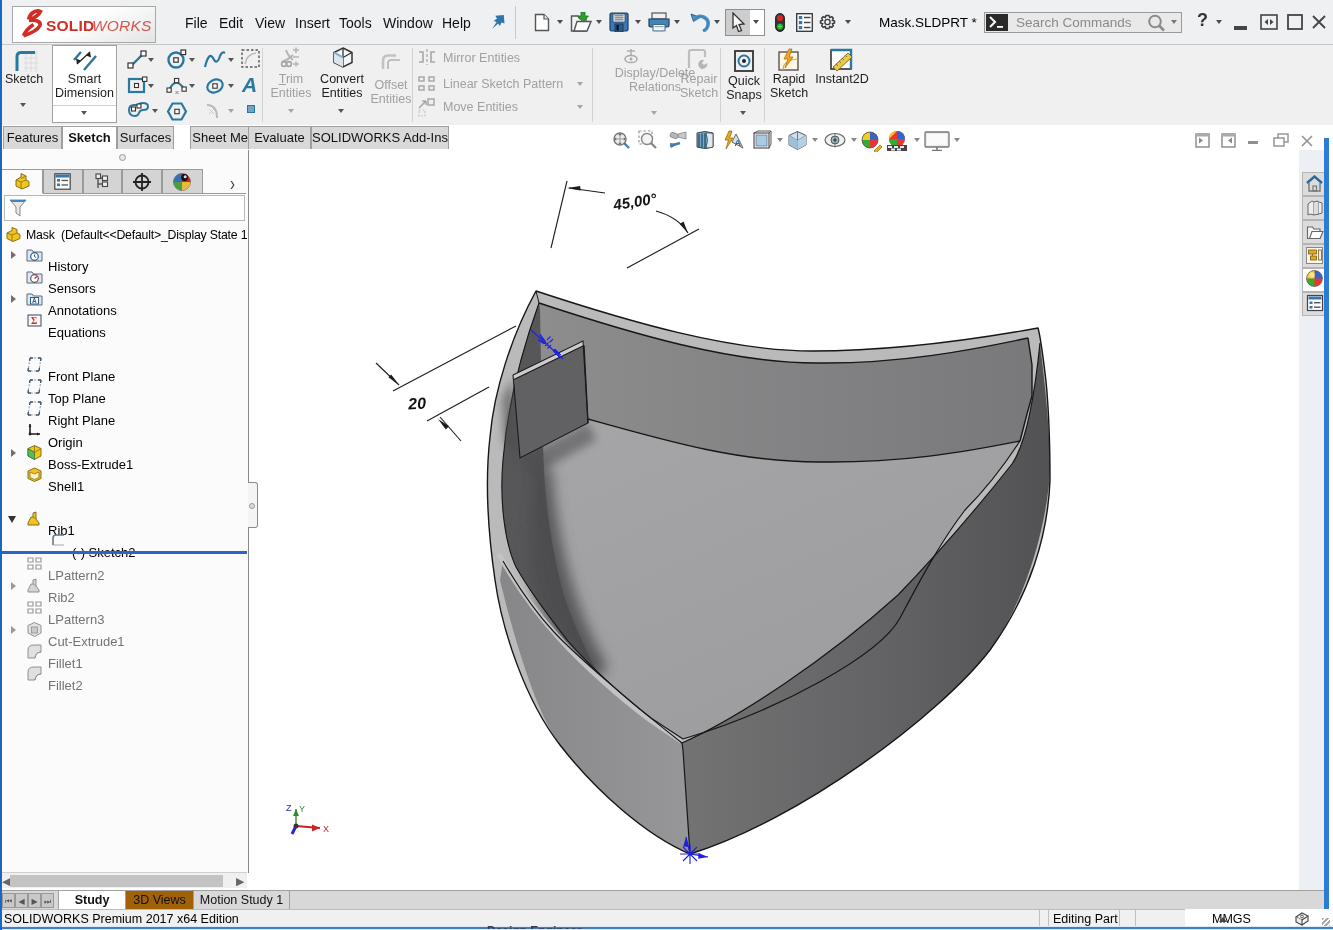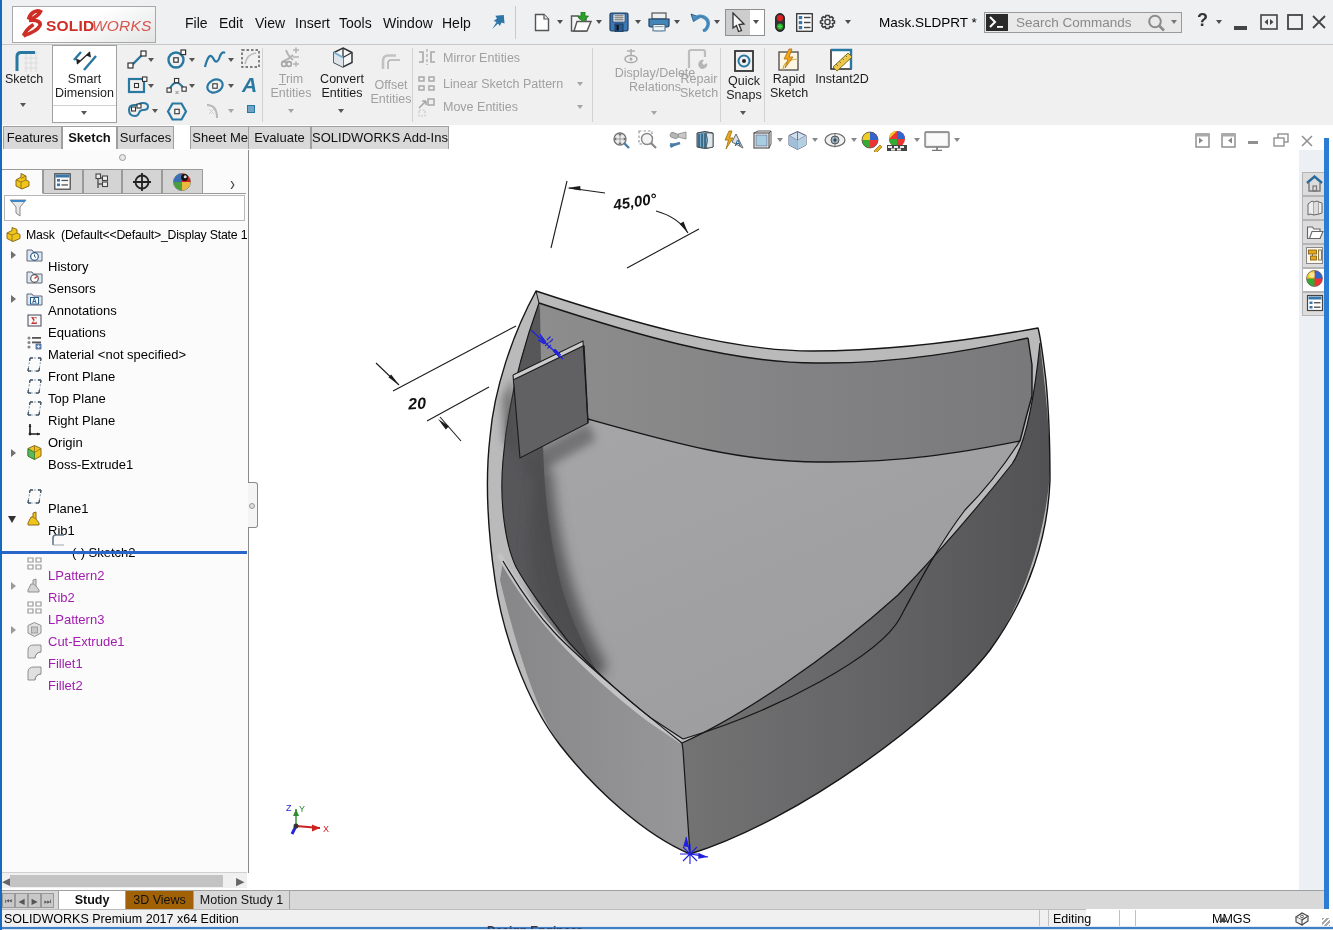--- a/index.html
+++ b/index.html
@@ -18,34 +18,34 @@
 .garr{border-top-color:#a5a5a5}
 
 #tabrow{position:absolute;left:0;top:125px;width:1333px;height:25px;background:#fff}
 .rtab{position:absolute;top:1px;height:23px;background:#d9d9da;border:1px solid #9f9f9f;border-bottom:none;font-size:13px;color:#111;text-align:center;line-height:22px}
 .rtab.act{background:#fff;font-weight:bold}
 
 #panel{position:absolute;left:0;top:150px;width:249px;height:723px;background:#fbfbfb;border-right:1px solid #8a8a8a}
 .ftab{position:absolute;top:19px;height:25px;background:#d4d4d4;border:1px solid #9a9a9a}
 .trow{position:absolute;left:0;width:246px;height:22px;font-size:13px;color:#000;white-space:nowrap}
 .trow .txt{position:absolute;left:48px;top:15px}
-.gtxt{color:#a21caf}
+.gtxt{color:#737373}
 .exp{position:absolute;left:11px;top:7px;width:0;height:0;border-top:4px solid transparent;border-bottom:4px solid transparent;border-left:5px solid #707070}
 .icon16{position:absolute;left:26px;top:2px;width:17px;height:17px}
 
 #viewport{position:absolute;left:250px;top:150px;width:1048px;height:758px;background:#fff}
 
 #taskpane{position:absolute;left:1299px;top:150px;width:25px;height:758px;background:#eceff3}
 #blueR{position:absolute;left:1324px;top:138px;width:5px;height:771px;background:#2b7cd3}
 #blueL{position:absolute;left:0;top:0;width:2px;height:930px;background:#1769c0}
 .tpcell{position:absolute;left:1302px;width:27px;height:24px;background:#dcdcdc;border:1px solid #b4b4b4}
 
 #modeltabs{position:absolute;left:0;top:890px;width:1324px;height:19px;background:#d8d8d8;border-top:1px solid #a0a0a0}
 .mtab{position:absolute;top:0;height:18px;font-size:12.5px;color:#111;text-align:center;line-height:18px;border-right:1px solid #a0a0a0}
-#statusbar{position:absolute;left:0;top:909px;width:1086px;height:18px;background:#f0f0f1;border-top:1px solid #bcbcbc;font-size:12.5px;color:#000}
+#statusbar{position:absolute;left:0;top:909px;width:1185px;height:18px;background:#f0f0f1;border-top:1px solid #bcbcbc;font-size:12.5px;color:#000}
 #bottomsliver{position:absolute;left:0;top:926px;width:1333px;height:4px;background:#dfe7f2}
 </style></head><body>
 <div id="titlebar">
  <div id="logo">
   <svg width="142" height="35" viewBox="0 0 142 35">
    <g stroke="#cf2e27" stroke-width="3.6" fill="none">
    <path d="M15.5,12.5 C17,5.5 23.5,2.5 27.5,4.5 C26,8 21,11 16,13.2"></path>
    <path d="M16,13.5 C24,12.5 28.5,15 26.8,18.8 C25,22.5 17.5,26.5 10.5,28.8"></path>
    <path d="M10.5,28.8 C12.5,24 16,20.5 20.5,17.5"></path>
    </g>
@@ -412,32 +412,20 @@
       </svg>
       <span class="txt">Annotations</span>
     </div>
 <div class="trow" style="top:159.5px">
       <svg class="icon16" viewBox="0 0 17 17">
         <rect x="2" y="3" width="13" height="11" fill="#f8f8f8" stroke="#556" stroke-width="1.1"></rect>
         <text x="5" y="12.4" font-size="9.5" font-weight="bold" fill="#c03030" font-family="Liberation Serif">Σ</text>
       </svg>
       <span class="txt">Equations</span>
     </div>
-<div class="trow" style="top:181.5px">
-      <svg class="icon16" viewBox="0 0 17 17">
-        <circle cx="3" cy="4" r="1.6" fill="#888"></circle>
-        <circle cx="3" cy="8.5" r="1.6" fill="#888"></circle>
-        <circle cx="3" cy="13" r="1.6" fill="#888"></circle>
-        <rect x="6" y="3" width="9" height="1.8" fill="#555"></rect>
-        <rect x="6" y="7.5" width="9" height="1.8" fill="#555"></rect>
-        <path d="M10 10 L15 10 L15 15 L10 15 Z" fill="#6a92c0" stroke="#44608a" stroke-width="0.8"></path>
-        <path d="M10.8 12.5 L14.2 12.5 M12.5 10.8 L12.5 14.2" stroke="#dce6f0" stroke-width="0.9"></path>
-      </svg>
-      <span class="txt">Material &lt;not specified&gt;</span>
-    </div>
 <div class="trow" style="top:203.5px">
       <svg class="icon16" viewBox="0 0 17 17">
         <path d="M4 2 L15 2 L13 15 L2 15 Z" fill="none" stroke="#8899aa" stroke-width="1" stroke-dasharray="2.2 1.6"></path>
         <path d="M4 2 L7 2 M4 2 L3.6 5 M15 2 L12 2 M15 2 L14.6 5 M2 15 L5 15 M2 15 L2.4 12 M13 15 L10 15 M13 15 L13.4 12" stroke="#445566" stroke-width="1.4" fill="none"></path>
       </svg>
       <span class="txt">Front Plane</span>
     </div>
 <div class="trow" style="top:225.5px">
       <svg class="icon16" viewBox="0 0 17 17">
         <path d="M4 2 L15 2 L13 15 L2 15 Z" fill="none" stroke="#8899aa" stroke-width="1" stroke-dasharray="2.2 1.6"></path>
@@ -463,26 +451,26 @@
     </div>
 <div class="trow" style="top:291.5px">
       <div class="exp" style="border-left-color:#707070"></div>
       <svg class="icon16" viewBox="0 0 17 17">
         <path d="M8.5 1.5 L15 4.5 L15 12 L8.5 15.5 L2 12 L2 4.5 Z" fill="#f0c419" stroke="#8a6d1e" stroke-width="1"></path>
         <path d="M8.5 1.5 L8.5 8.5 L15 4.5 M8.5 8.5 L2 4.5" fill="none" stroke="#8a6d1e" stroke-width="0.8"></path>
         <path d="M8.5 8.5 L8.5 15.5 L2 12 L2 4.5 Z" fill="#5cb85c" stroke="#2d7a2d" stroke-width="0.8"></path>
       </svg>
       <span class="txt">Boss-Extrude1</span>
     </div>
-<div class="trow" style="top:335.5px">
-      <svg class="icon16" viewBox="0 0 17 17">
-        <path d="M4 2 L15 2 L13 15 L2 15 Z" fill="none" stroke="#8899aa" stroke-width="1" stroke-dasharray="2.2 1.6"></path>
-        <path d="M4 2 L7 2 M4 2 L3.6 5 M15 2 L12 2 M15 2 L14.6 5 M2 15 L5 15 M2 15 L2.4 12 M13 15 L10 15 M13 15 L13.4 12" stroke="#445566" stroke-width="1.4" fill="none"></path>
-      </svg>
-      <span class="txt">Plane1</span>
+<div class="trow" style="top:313.5px">
+      <svg class="icon16" viewBox="0 0 17 17">
+        <path d="M2 5 L8.5 2 L15 5 L15 12.5 L8.5 15.5 L2 12.5 Z" fill="#f0c419" stroke="#8a6d1e" stroke-width="1"></path>
+        <path d="M4 6 L8.5 8 L13 6 L13 11.5 L8.5 13.5 L4 11.5 Z" fill="#fdf3c8" stroke="#8a6d1e" stroke-width="0.8"></path>
+      </svg>
+      <span class="txt">Shell1</span>
     </div>
 <div class="trow" style="top:357.5px">
       <svg class="abs" style="left:7px;top:7px" width="10" height="9" viewBox="0 0 10 9">
         <path d="M1 1 L9 1 L5 8 Z" fill="#333"></path>
       </svg>
       <svg class="icon16" viewBox="0 0 17 17">
         <path d="M2 13 L5 7 L7 7 L7 3 L10 2 L10 9 L13 13 L13 15 L2 15 Z" fill="#f0c419" stroke="#8a6d1e" stroke-width="1"></path>
         <path d="M7 7 L10 9" stroke="#8a6d1e" stroke-width="0.8" fill="none"></path>
       </svg>
       <span class="txt">Rib1</span>

